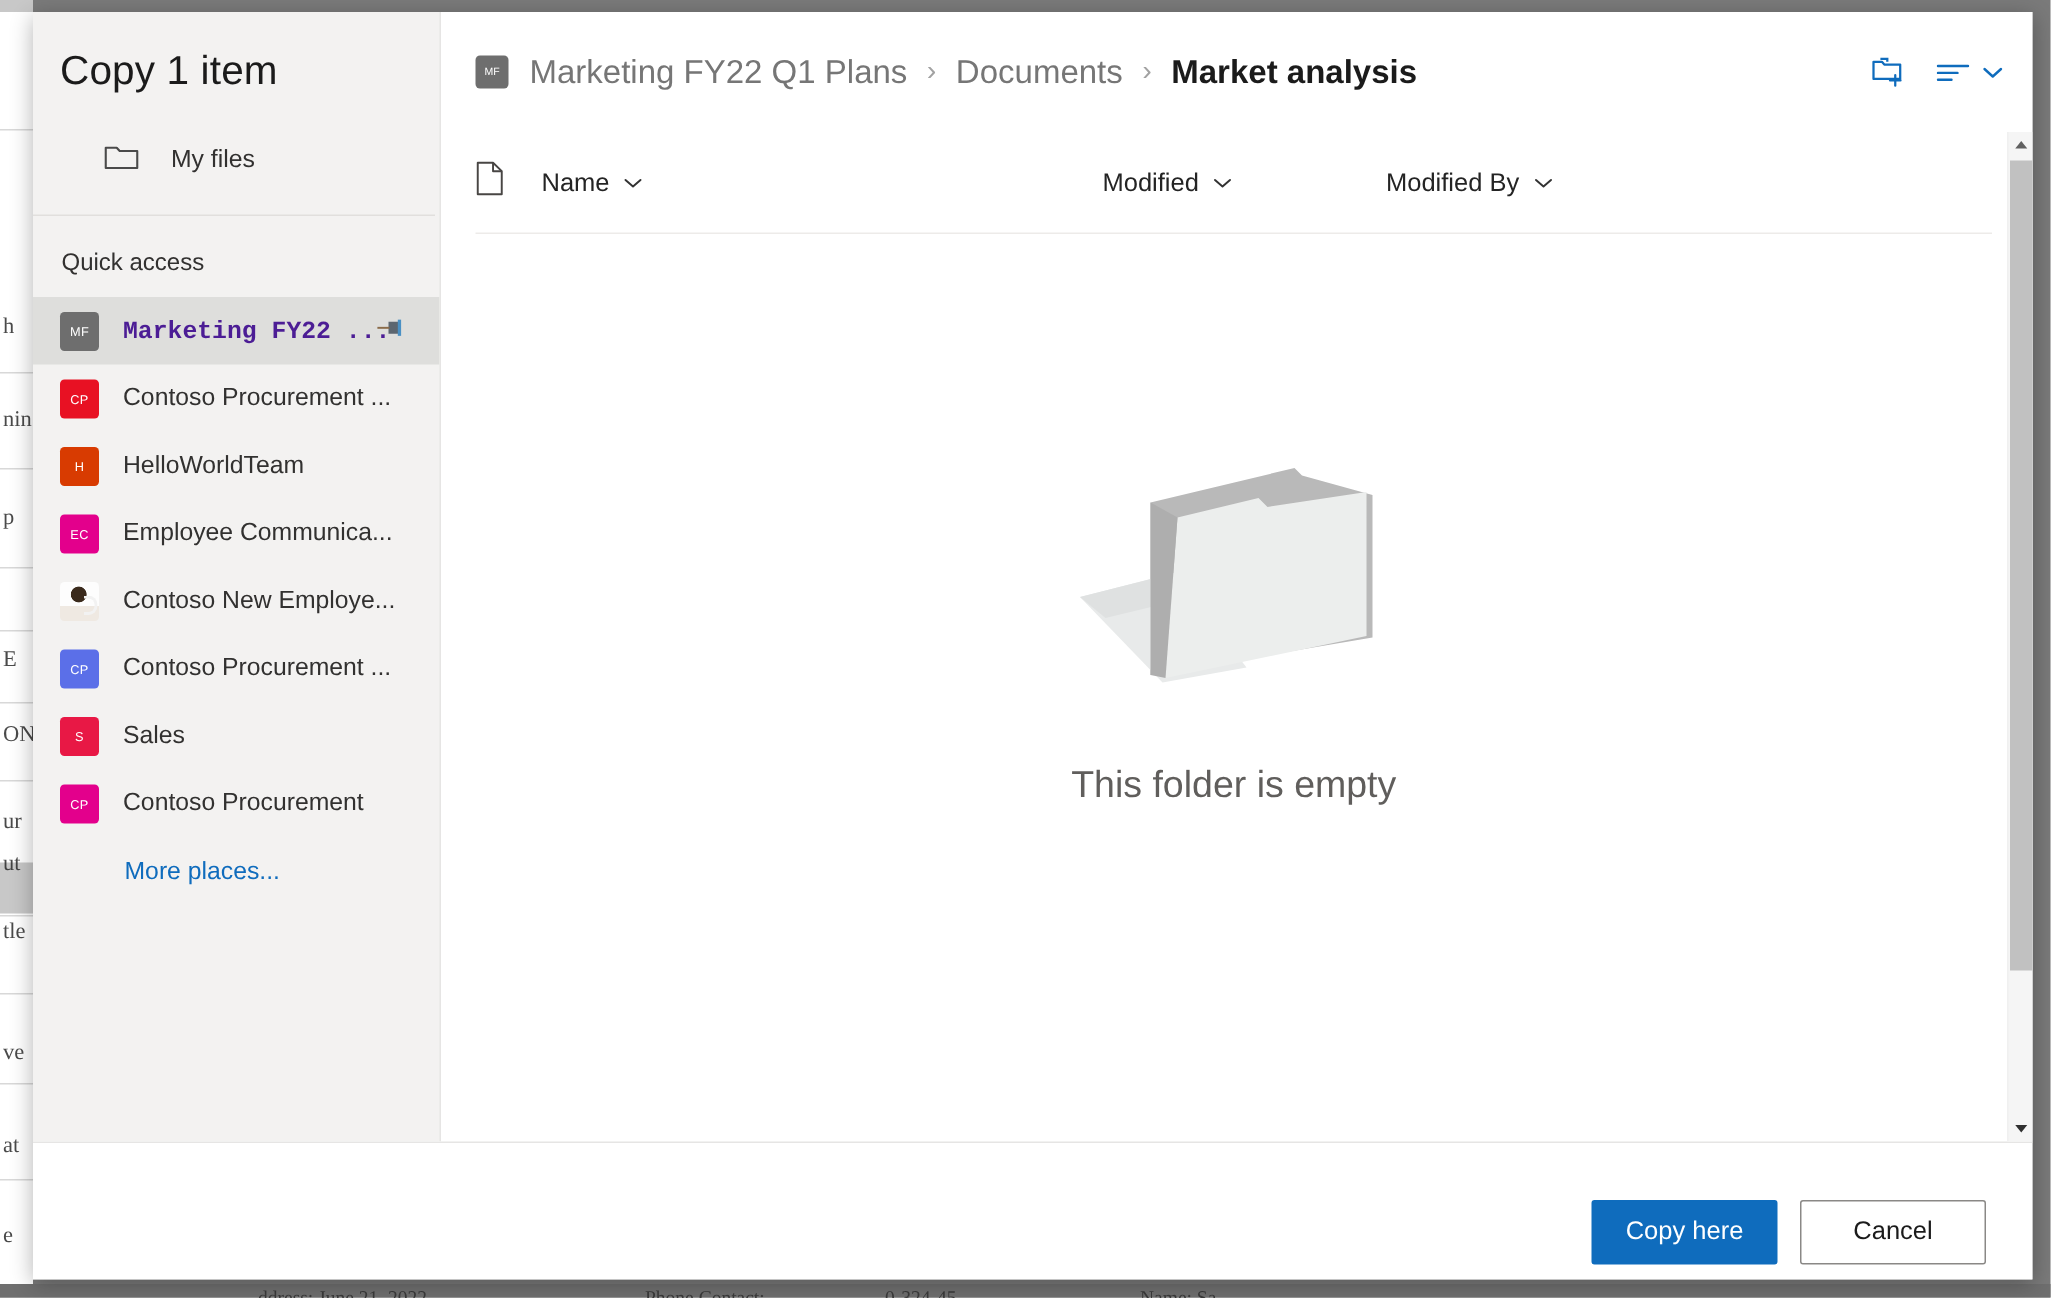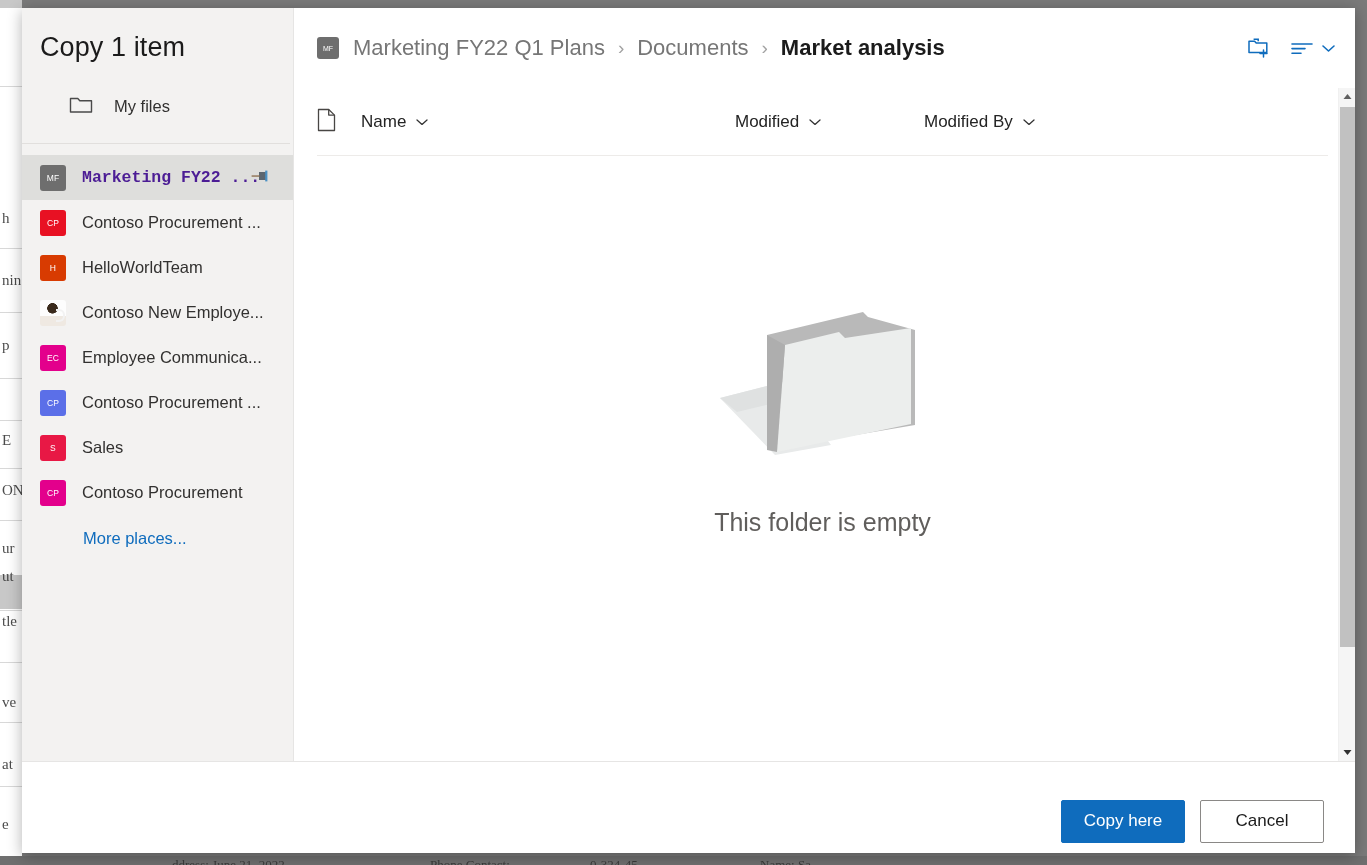--- a/index.html
+++ b/index.html
@@ -404,46 +404,47 @@
         <span>
           <svg width="24" height="20" viewBox="0 0 24 20">
             <path d="M1.5 4.5h7.3l2 2.2h11.7v11.3H1.5z" fill="none" stroke="#4a4a4a" stroke-width="1.4" stroke-linejoin="round"></path>
           </svg>
         </span>
         <span class="lbl">My files</span>
       </div>
 
       <div class="sb-divider"></div>
 
+      <div class="qa-heading">Quick access</div>
 
       <div class="qa-list" id="qa-list">
           <div class="qa-item selected">
             <div class="tile" style="background: rgb(110, 110, 110);">MF</div>
             <div class="qa-label">Marketing FY22 ...</div>
             <span class="pin"><svg width="20" height="14" viewBox="0 0 20 14">
                 <rect x="8" y="3" width="7" height="8" fill="#5c6670"></rect>
                 <rect x="14.2" y="1.6" width="2.2" height="10.8" fill="#4a90c4"></rect>
                 <rect x="0.6" y="6.4" width="8" height="1.3" fill="#8a6b4a"></rect>
               </svg></span>
           </div>
           <div class="qa-item">
             <div class="tile" style="background: rgb(232, 17, 35);">CP</div>
             <div class="qa-label">Contoso Procurement ...</div>
           </div>
           <div class="qa-item">
             <div class="tile" style="background: rgb(216, 59, 1);">H</div>
             <div class="qa-label">HelloWorldTeam</div>
           </div>
           <div class="qa-item">
+            <div class="tile" style="background: rgb(227, 0, 140);">EC</div>
+            <div class="qa-label">Employee Communica...</div>
+          </div>
+          <div class="qa-item">
             <div class="tile mug"></div>
             <div class="qa-label">Contoso New Employe...</div>
-          </div>
-          <div class="qa-item">
-            <div class="tile" style="background: rgb(227, 0, 140);">EC</div>
-            <div class="qa-label">Employee Communica...</div>
           </div>
           <div class="qa-item">
             <div class="tile" style="background: rgb(91, 111, 232);">CP</div>
             <div class="qa-label">Contoso Procurement ...</div>
           </div>
           <div class="qa-item">
             <div class="tile" style="background: rgb(232, 24, 69);">S</div>
             <div class="qa-label">Sales</div>
           </div>
           <div class="qa-item">

